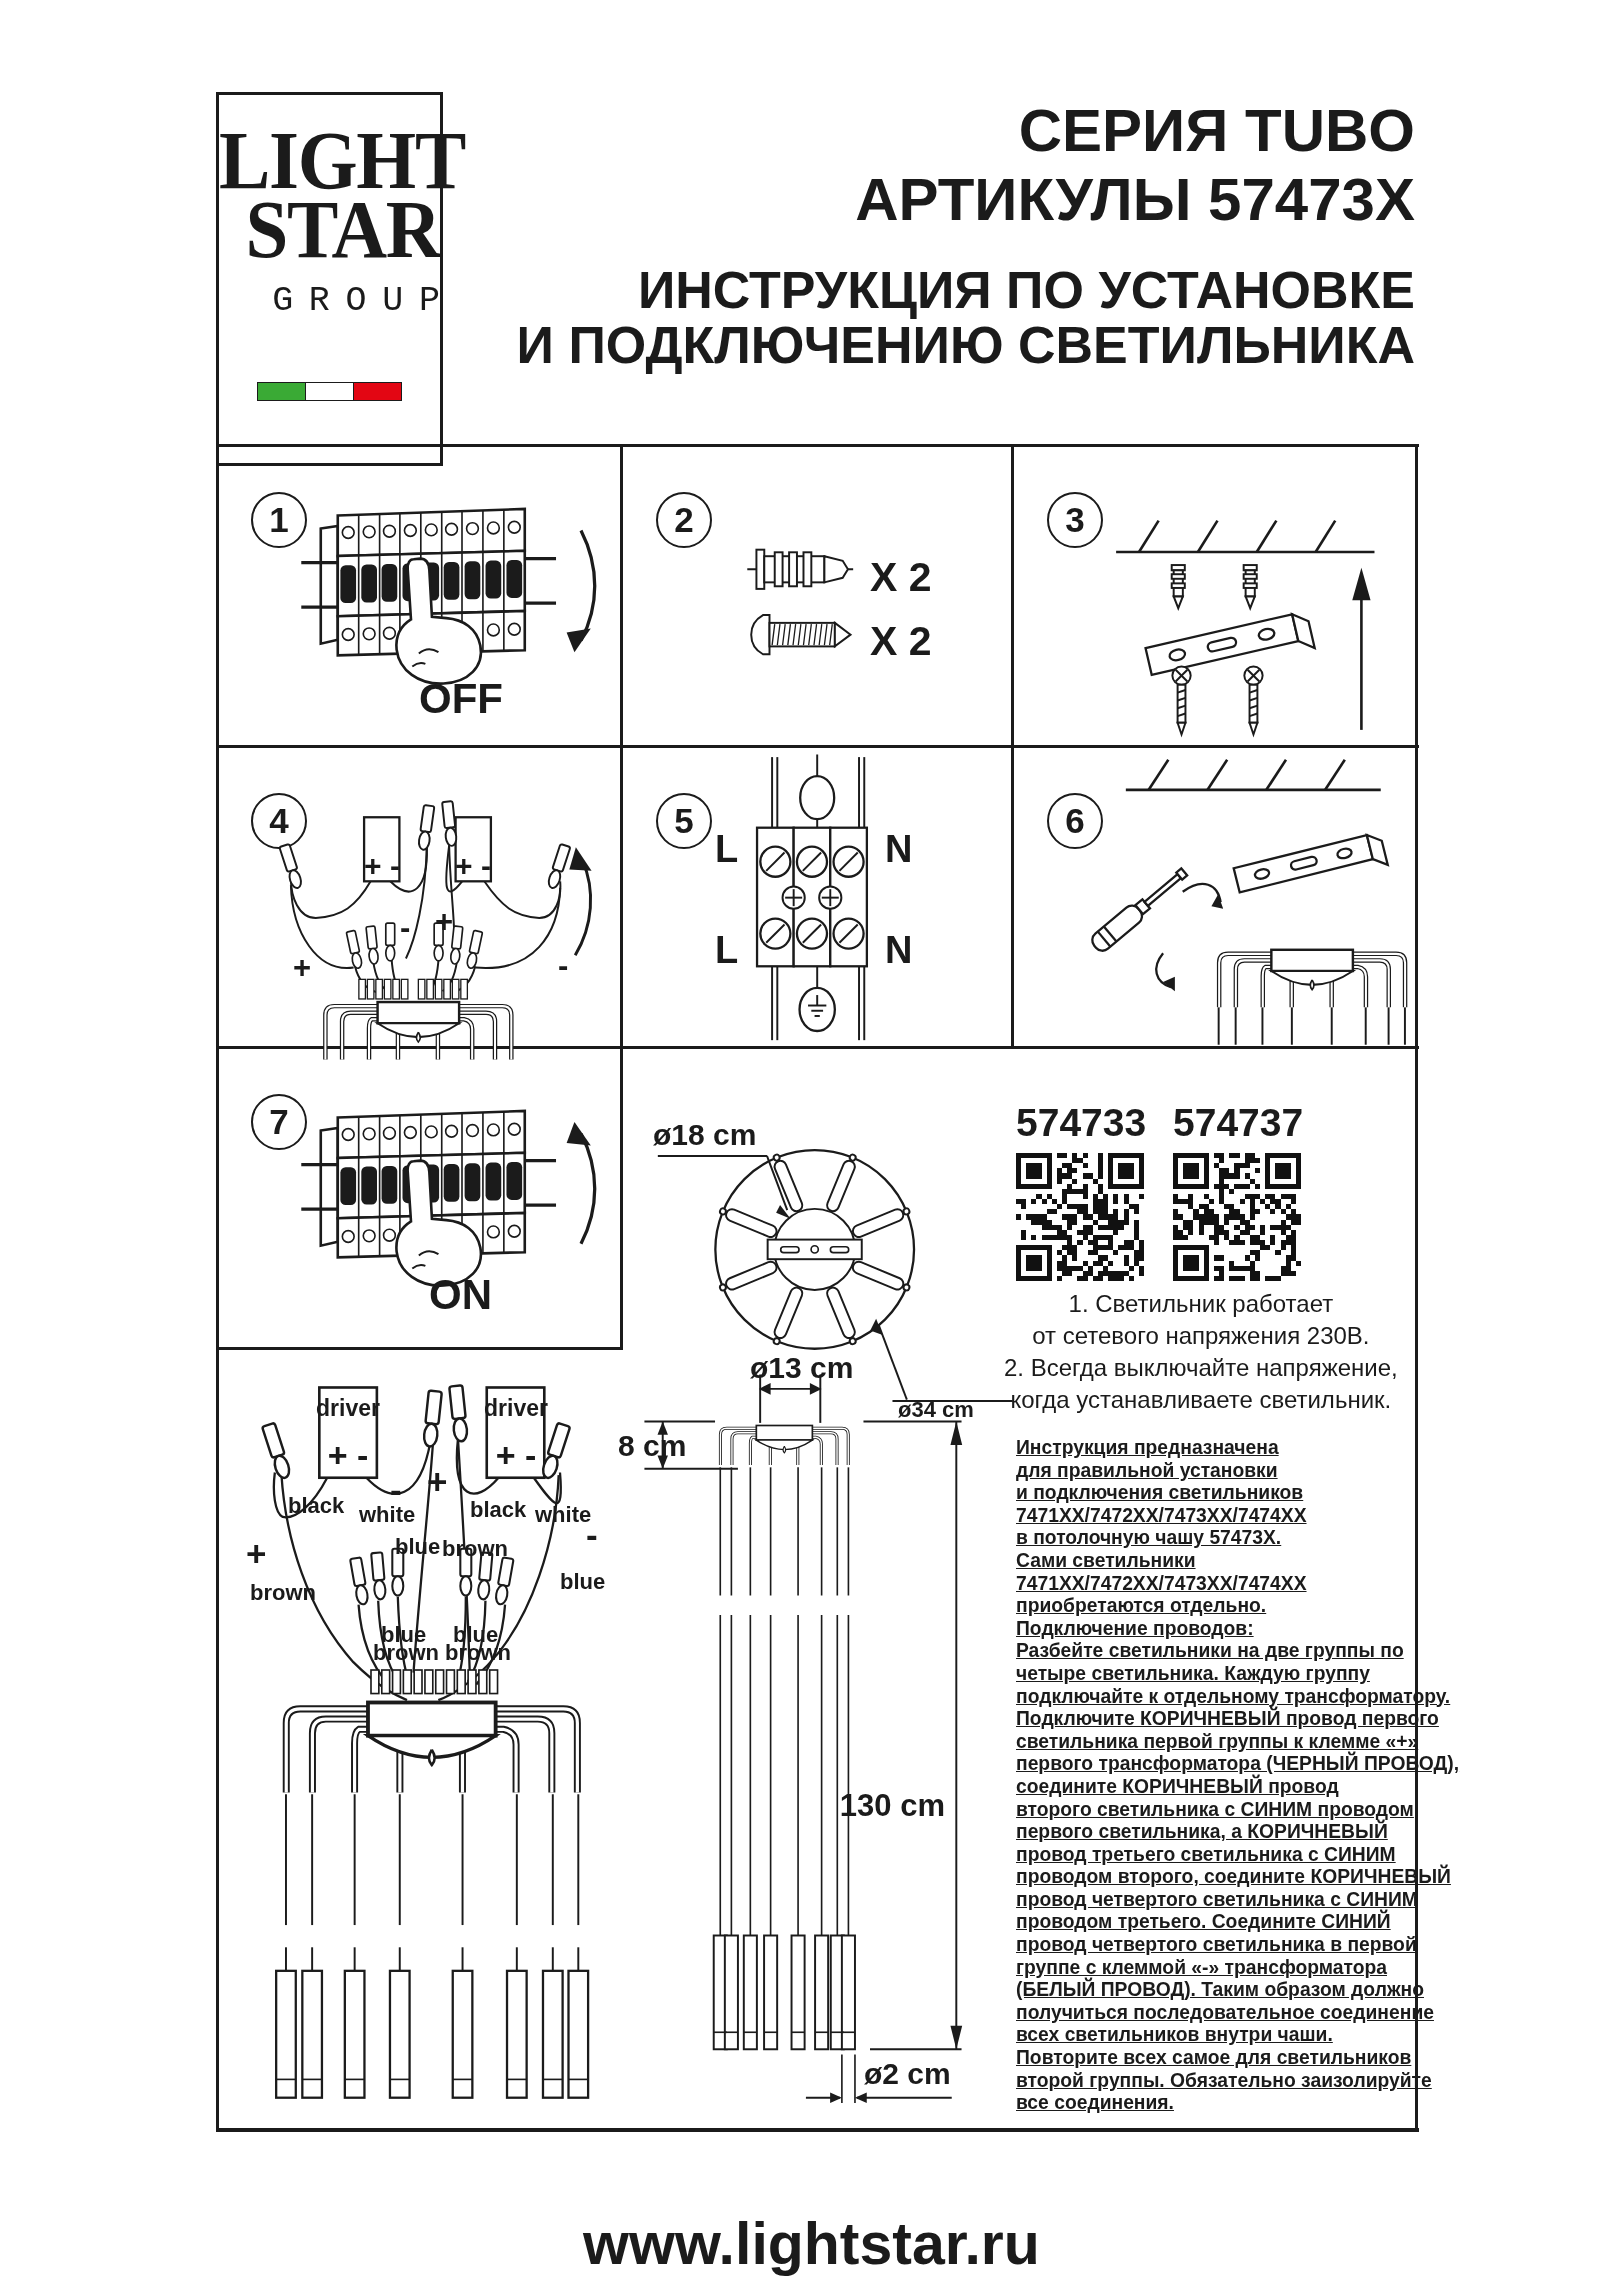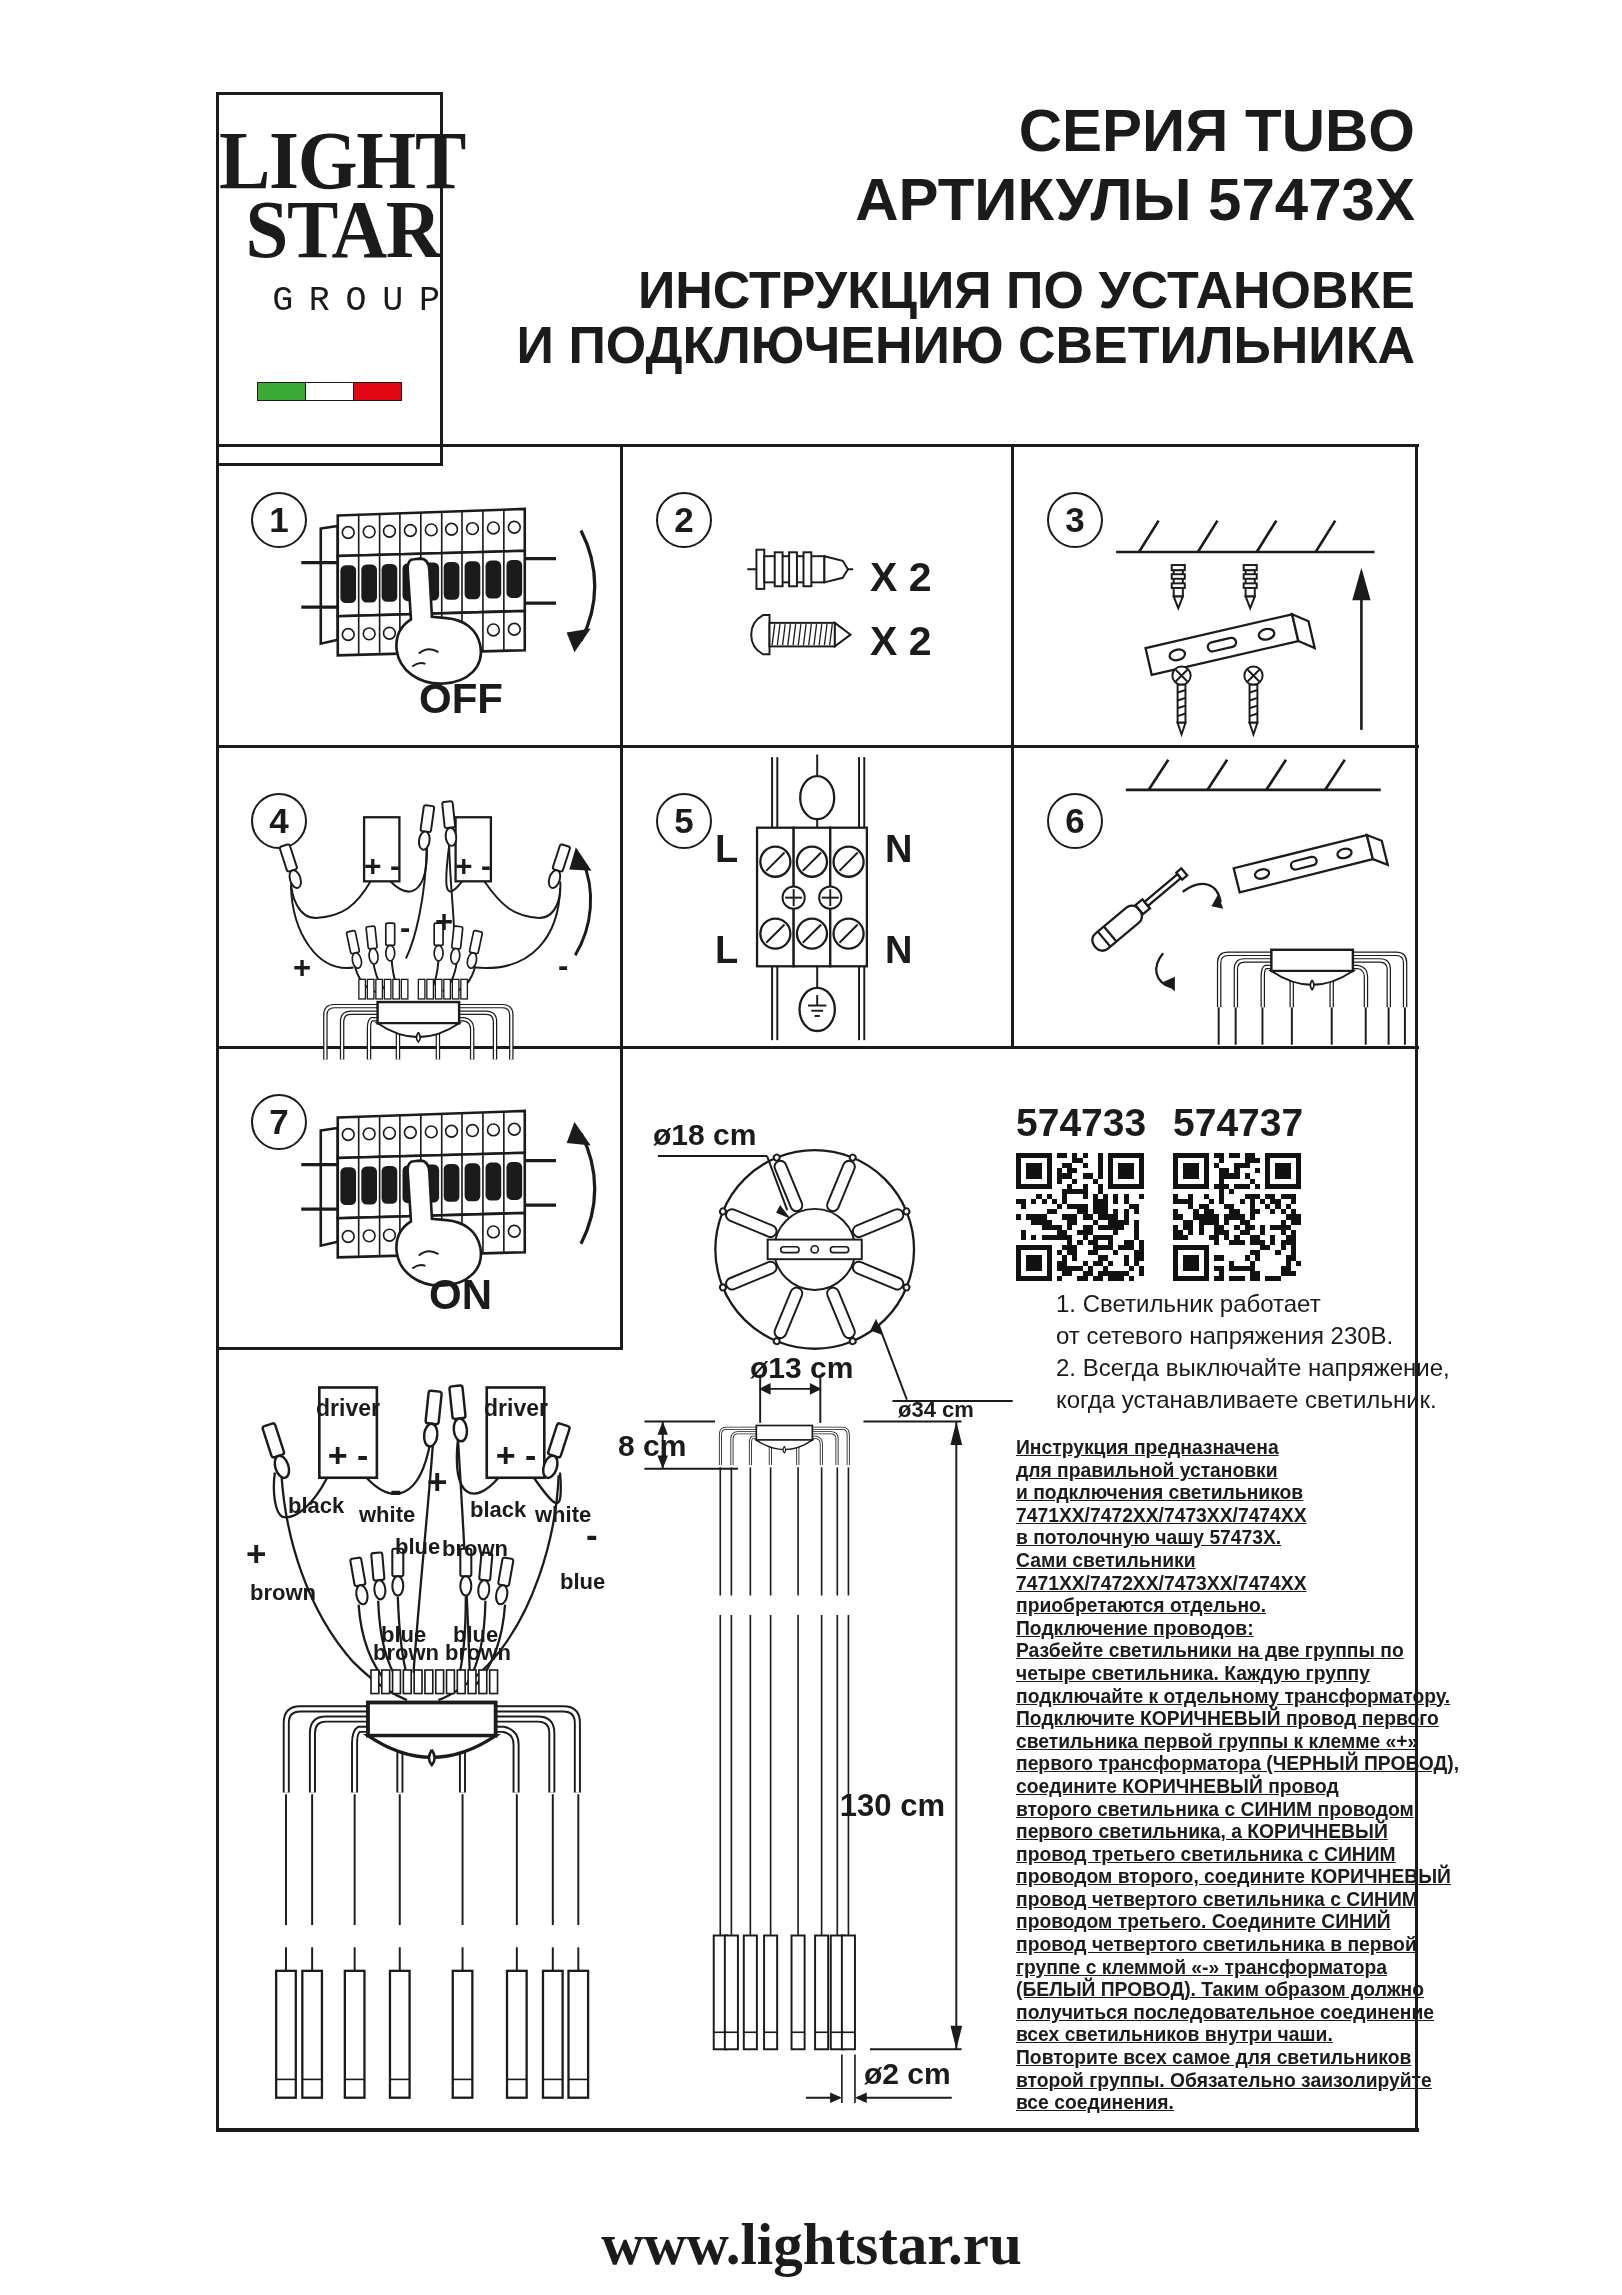--- a/index.html
+++ b/index.html
@@ -1,20 +1,20 @@
 <!DOCTYPE html>
 <html style="font-size:10.5px"><head>
 <meta charset="utf-8">
 <style>
   html,body{margin:0;padding:0;background:#888;}
   .page{position:relative;width:1623px;height:2295px;background:#ffffff;overflow:hidden;
         font-family:"Liberation Sans", sans-serif;color:#1b1b1b;}
   .abs{position:absolute;}
   .line{position:absolute;background:#1b1b1b;}
-  .b{font-weight:bold;font-family:Liberation Serif, serif;}
+  .b{font-weight:bold;}
   .step-num{position:absolute;width:52px;height:52px;border:2.6px solid #1b1b1b;border-radius:50%;
             display:flex;align-items:center;justify-content:center;font-size:35px;font-weight:bold;}
   .lbl{position:absolute;font-weight:bold;white-space:nowrap;}
   .notes div{font-size:24px;line-height:32px;font-weight:400;white-space:nowrap;}
   .instr div{font-size:19.3px;line-height:22.6px;font-weight:bold;white-space:nowrap;}
   svg{position:absolute;overflow:visible;}
   svg .wire{fill:none;stroke:#1b1b1b;}
   .logo-box{position:absolute;left:216px;top:92px;width:221px;height:368px;border:3.3px solid #1b1b1b;
             text-align:right;font-family:"Liberation Serif", serif;}
   .logo-big{font-weight:bold;font-size:77px;line-height:69px;letter-spacing:-1.3px;transform:scaleY(1.08);}
@@ -892,21 +892,21 @@
         <rect x="2" y="2" width="3" height="3" fill="#111"></rect>
         <rect x="18" y="0" width="7" height="7" fill="#111"></rect>
         <rect x="19" y="1" width="5" height="5" fill="#fff"></rect>
         <rect x="20" y="2" width="3" height="3" fill="#111"></rect>
         <rect x="0" y="18" width="7" height="7" fill="#111"></rect>
         <rect x="1" y="19" width="5" height="5" fill="#fff"></rect>
         <rect x="2" y="20" width="3" height="3" fill="#111"></rect>
       </svg>
     </div>
 
-  <div class="abs notes" style="left:1056px;top:1288px;">
+  <div class="abs notes" style="left:1004px;top:1288px;text-align:center;">
       <div>1. Светильник работает</div>
       <div>от сетевого напряжения 230В.</div>
       <div>2. Всегда выключайте напряжение,</div>
       <div>когда устанавливаете светильник.</div>
     </div>
 
   <svg style="left:216px;top:1348px;" width="773" height="782" viewBox="330 2060 1182 1195">
     <g class="wire" stroke-width="3.5">
       <path d="M500,2258 C478,2300 452,2322 432,2318 C420,2312 416,2280 420,2250"></path>
       <path d="M430,2252 C436,2350 470,2462 540,2540 C580,2580 608,2592 622,2598"></path>

